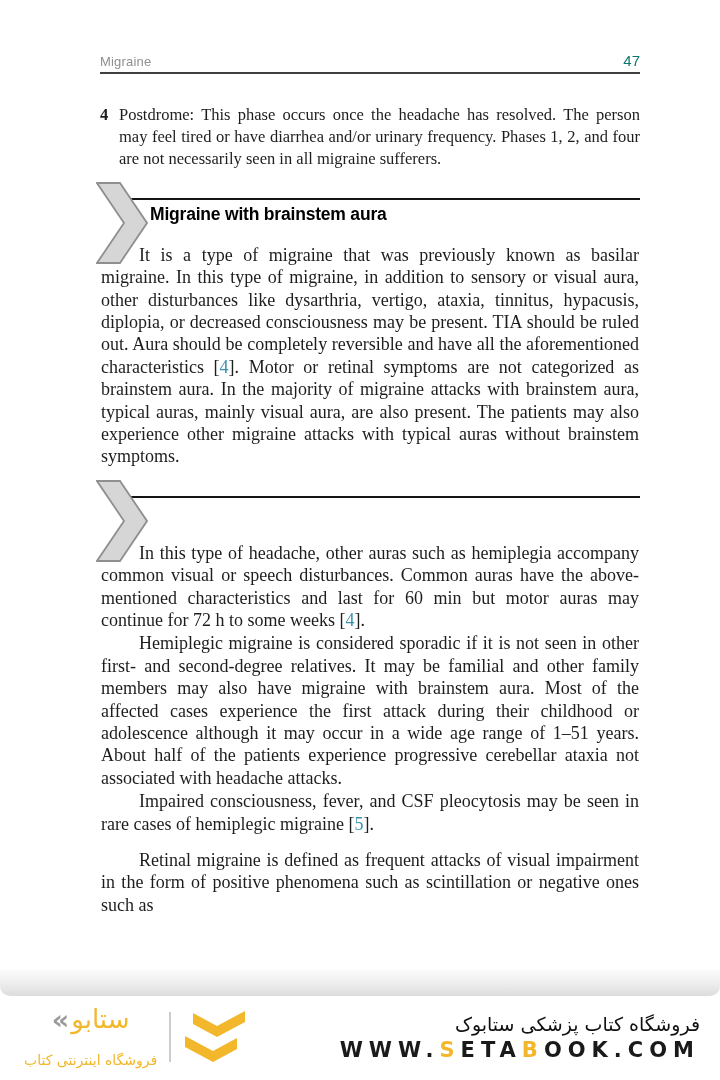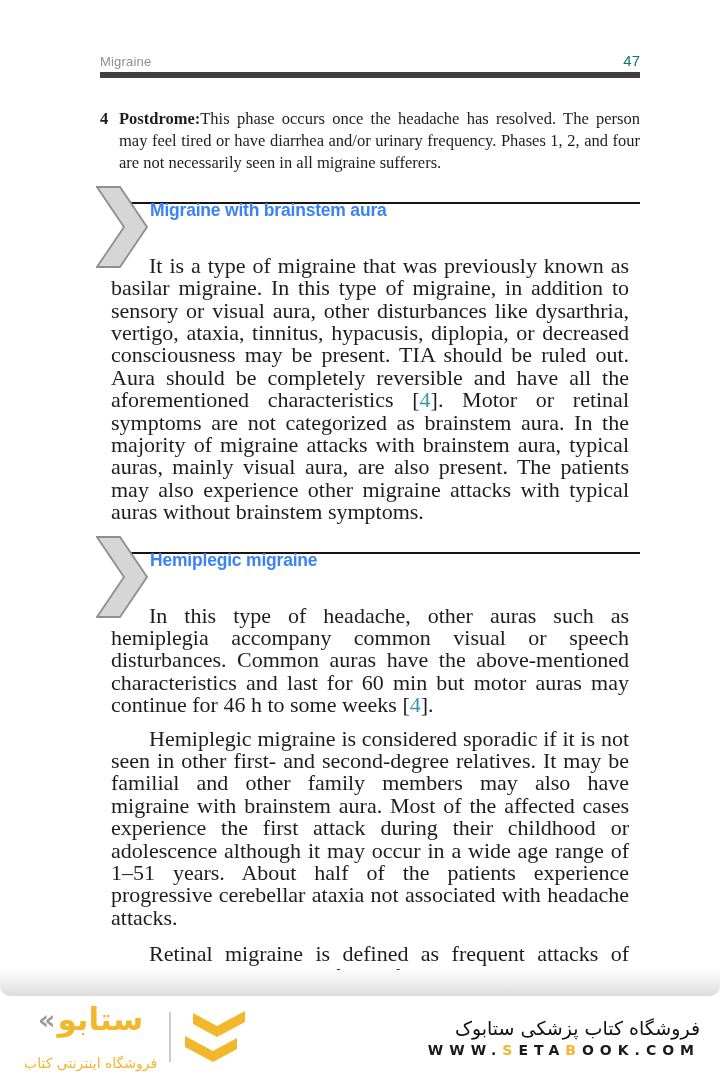--- a/index.html
+++ b/index.html
@@ -10,70 +10,70 @@
   *{box-sizing:border-box;}
   body{margin:0;background:#ffffff;}
   .stage{
     position:relative;width:720px;height:1080px;background:#fff;overflow:hidden;
     font-family:"Liberation Serif","DejaVu Serif",serif;
   }
   
   .page-content{position:absolute;top:0;left:0;right:0;bottom:112px;padding:52px 80px 0 100px;}
   .page-header{
     display:flex;justify-content:space-between;align-items:flex-end;
-    border-bottom:6px solid #404040;padding-bottom:3px;
+    border-bottom:2px solid #404040;padding-bottom:3px;
     font-family:"Liberation Sans","DejaVu Sans",sans-serif;
   }
   .running-header{font-size:13px;color:#8f8f8f;letter-spacing:.2px;}
   .page-number{font-size:15px;color:#0f766e;}
   .postdrome{
     position:relative;margin-top:30px;padding-left:19px;
     font-size:16.5px;line-height:21.9px;color:#1d1d1d;text-align:justify;
   }
   .pd-num{position:absolute;left:0;top:0;font-weight:bold;}
-  .pd-label{font-weight:bold;}
+  .pd-label{font-weight:normal;margin-right:7px;}
   
   .section{margin-top:14px;}
   .section-head{position:relative;height:56px;margin-bottom:4px;}
   .chev{position:absolute;left:-4px;top:-2px;width:52px;height:82px;z-index:1;}
   .head-rule{position:absolute;left:28px;right:0;top:14px;height:2px;background:#141414;}
   .section-title{
-    position:absolute;left:50px;top:12px;margin:0;
+    position:absolute;left:50px;top:20px;margin:0;
     font-family:"Liberation Sans","DejaVu Sans",sans-serif;
-    font-size:17.5px;font-weight:bold;color:#3b82f6;letter-spacing:-.2px;
+    font-size:17.5px;font-weight:bold;color:#000000;letter-spacing:-.2px;
   }
   .para{
-    margin:11px;text-indent:38px;text-align:justify;
-    font-size:22px;line-height:22.4px;color:#1d1d1d;
+    margin:1px;text-indent:38px;text-align:justify;
+    font-size:18px;line-height:22.4px;color:#1d1d1d;
   }
   .cite{color:var(--cite);}
   
   .page-shadow{
     position:absolute;left:0;right:0;bottom:84px;height:26px;
     background:linear-gradient(180deg,#fbfbfb 0%,#ececec 55%,#dcdcdc 100%);
     border-radius:0 0 10px 10px;
   }
   
   .footer{
     position:absolute;left:0;right:0;bottom:0;height:84px;background:#fff;
     display:flex;align-items:center;justify-content:space-between;
     padding:4px 20px 6px 24px;
     font-family:"DejaVu Sans",sans-serif;
   }
   .logo-group{display:flex;align-items:center;gap:12px;}
   .wordmark-block{display:flex;flex-direction:column;align-items:center;}
   .wordmark-row{display:flex;align-items:center;gap:2px;}
   .wordmark-mark{color:var(--logo-gray);font-size:27px;font-weight:bold;line-height:1;}
-  .wordmark-text{color:var(--accent);font-size:31px;font-weight:bold;line-height:1.05;}
+  .wordmark-text{color:var(--accent);font-size:26px;font-weight:normal;line-height:1.05;}
   .wordmark-subtitle{color:var(--accent);font-size:14px;margin-top:19px;}
   .logo-divider{width:2px;height:50px;background:#cccccc;}
   .footer-right{display:flex;flex-direction:column;align-items:flex-end;gap:3px;}
   .footer-tagline{font-size:19px;color:#111;}
   .footer-url{
-    font-size:14px;font-weight:bold;color:#1a1a1a;letter-spacing:6px;
+    font-size:21px;font-weight:bold;color:#1a1a1a;letter-spacing:6px;
     font-family:"DejaVu Sans",sans-serif;white-space:nowrap;
   }
   .footer-url .accent{color:var(--accent);}
 </style>
 </head>
 <body>
 
 <div class="stage">
 
   <div class="page-content">
@@ -97,24 +97,24 @@
             <h2 class="section-title">Migraine with brainstem aura</h2>
           </div>
           <p class="para"><span>It is a type of migraine that was previously known as basilar migraine. In this type of migraine, in addition to sensory or visual aura, other disturbances like dysarthria, vertigo, ataxia, tinnitus, hypacusis, diplopia, or decreased consciousness may be present. TIA should be ruled out. Aura should be completely reversible and have all the aforementioned characteristics [</span><span class="cite">4</span><span>]. Motor or retinal symptoms are not categorized as brainstem aura. In the majority of migraine attacks with brainstem aura, typical auras, mainly visual aura, are also present. The patients may also experience other migraine attacks with typical auras without brainstem symptoms.</span></p>
         </section>
         <section class="section">
           <div class="section-head">
             <svg class="chev" viewBox="0 0 52 82">
               <polygon points="1,1 24,1 51,41 24,81 1,81 28,41" fill="#d6d6d6" stroke="#8f8f8f" stroke-width="1.8" stroke-linejoin="miter"></polygon>
             </svg>
             <span class="head-rule"></span>
-            <h2 class="section-title">Hemiplegic migraine</h2>
           </div>
-          <p class="para"><span>In this type of headache, other auras such as hemiplegia accompany common visual or speech disturbances. Common auras have the above-mentioned characteristics and last for 60 min but motor auras may continue for 46 h to some weeks [</span><span class="cite">4</span><span>].</span></p>
+          <p class="para"><span>In this type of headache, other auras such as hemiplegia accompany common visual or speech disturbances. Common auras have the above-mentioned characteristics and last for 60 min but motor auras may continue for 72 h to some weeks [</span><span class="cite">4</span><span>].</span></p>
           <p class="para"><span>Hemiplegic migraine is considered sporadic if it is not seen in other first- and second-degree relatives. It may be familial and other family members may also have migraine with brainstem aura. Most of the affected cases experience the first attack during their childhood or adolescence although it may occur in a wide age range of 1–51 years. About half of the patients experience progressive cerebellar ataxia not associated with headache attacks.</span></p>
+          <p class="para"><span>Impaired consciousness, fever, and CSF pleocytosis may be seen in rare cases of hemiplegic migraine [</span><span class="cite">5</span><span>].</span></p>
         </section>
         <section class="section">
           <p class="para"><span>Retinal migraine is defined as frequent attacks of visual impairment in the form of positive phenomena such as scintillation or negative ones such as</span></p>
         </section>
       </div>
 
   </div>
 
   <div class="page-shadow"></div>
 

